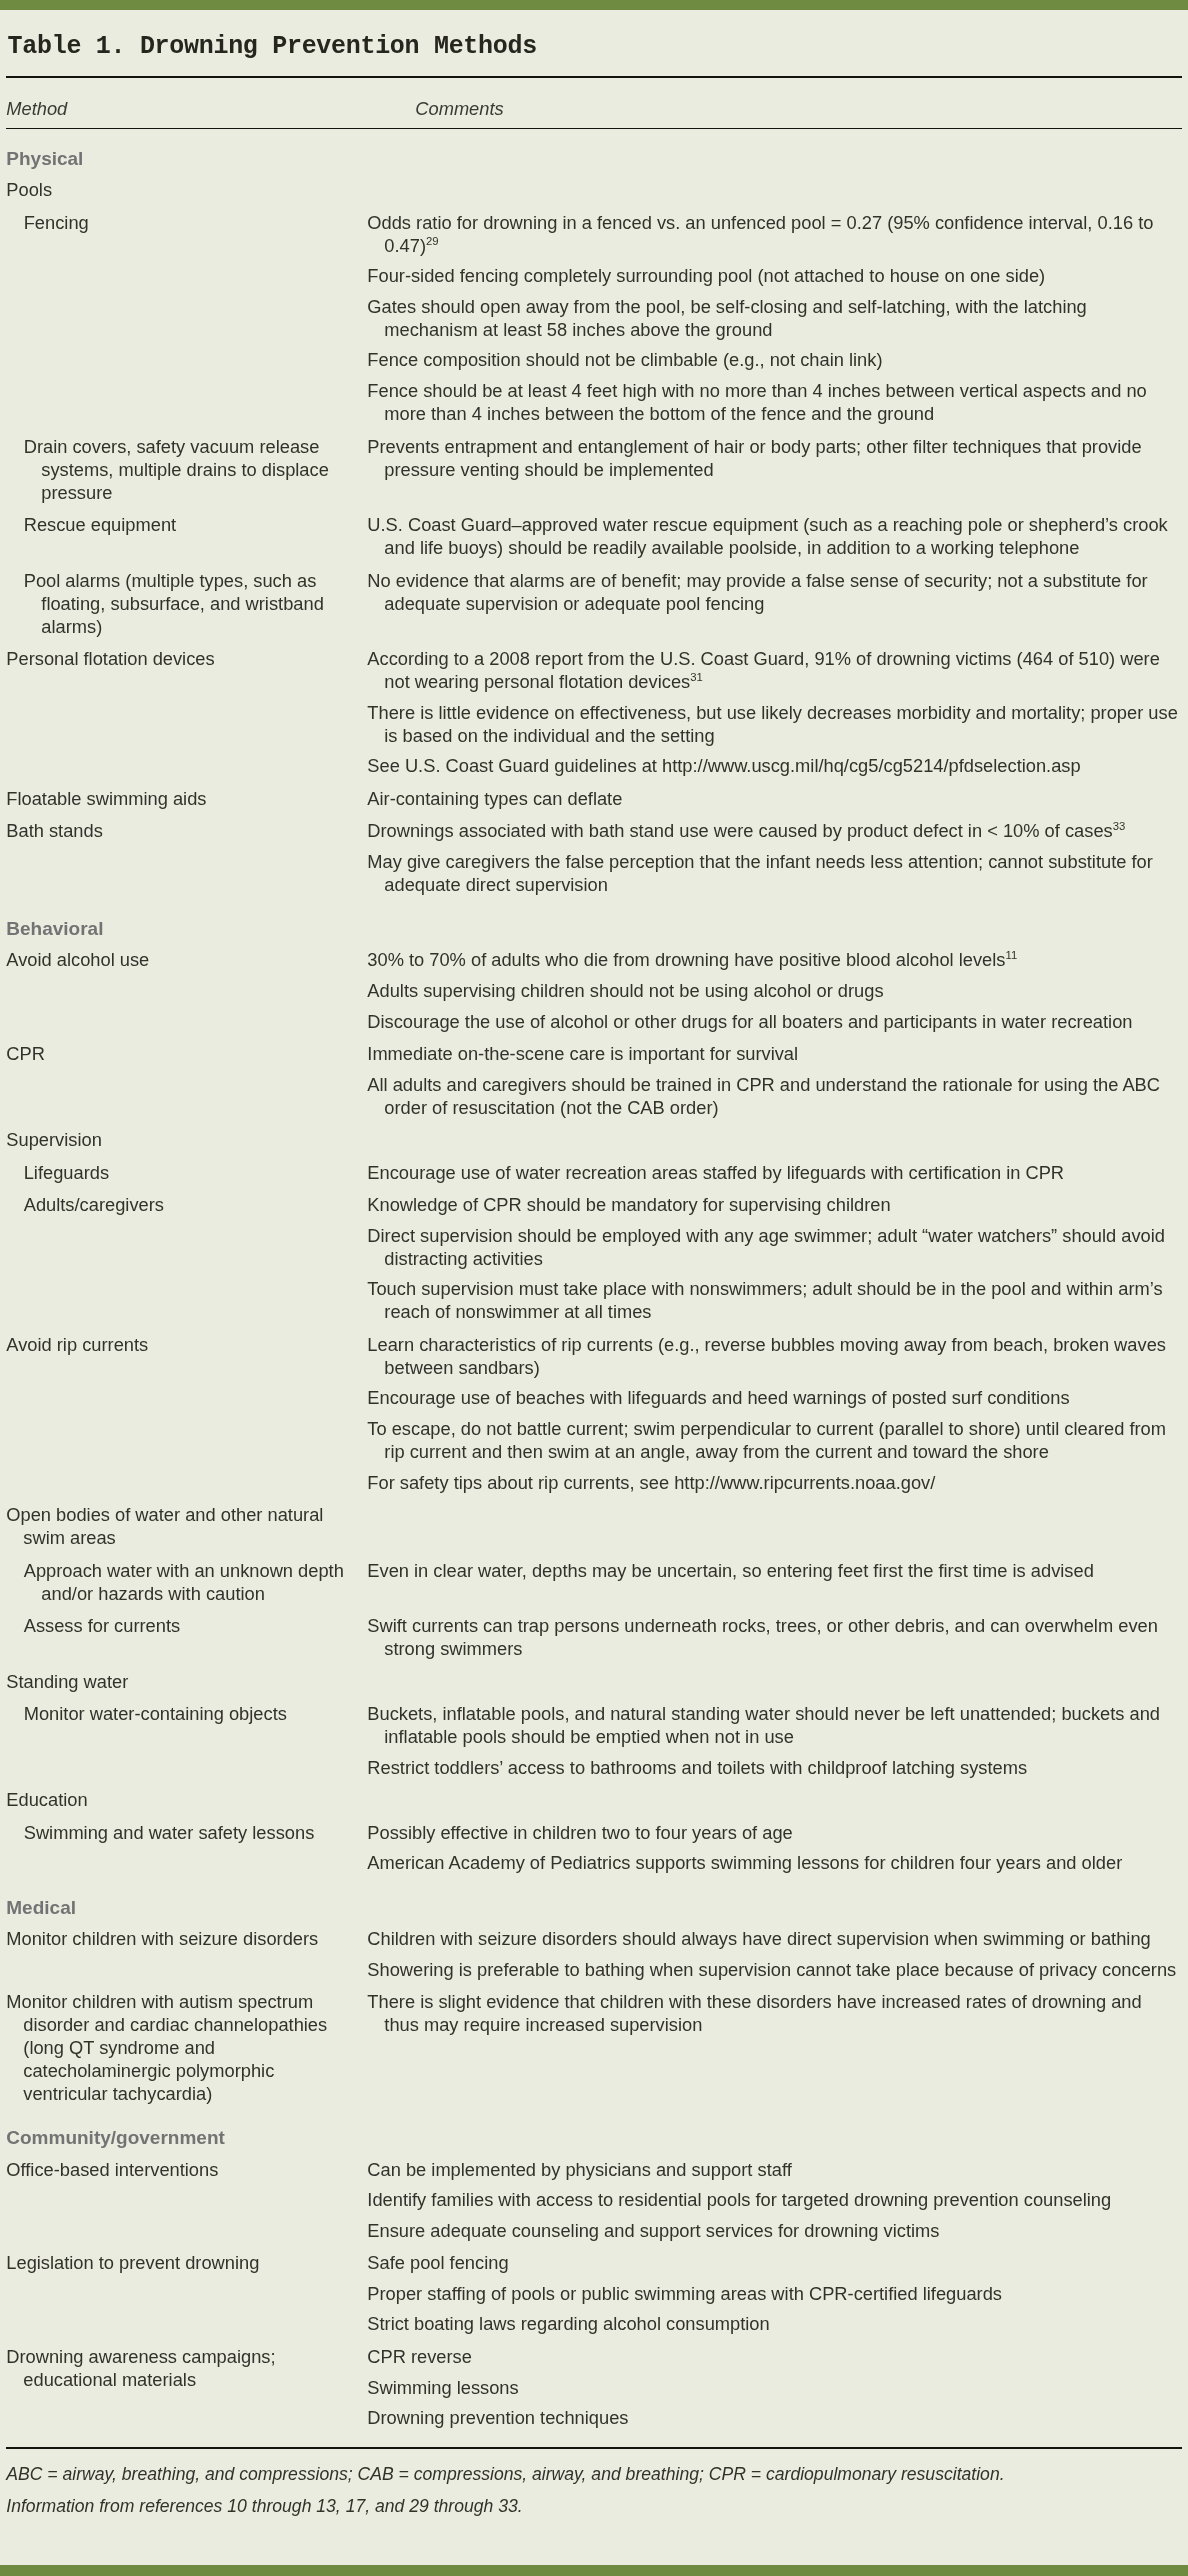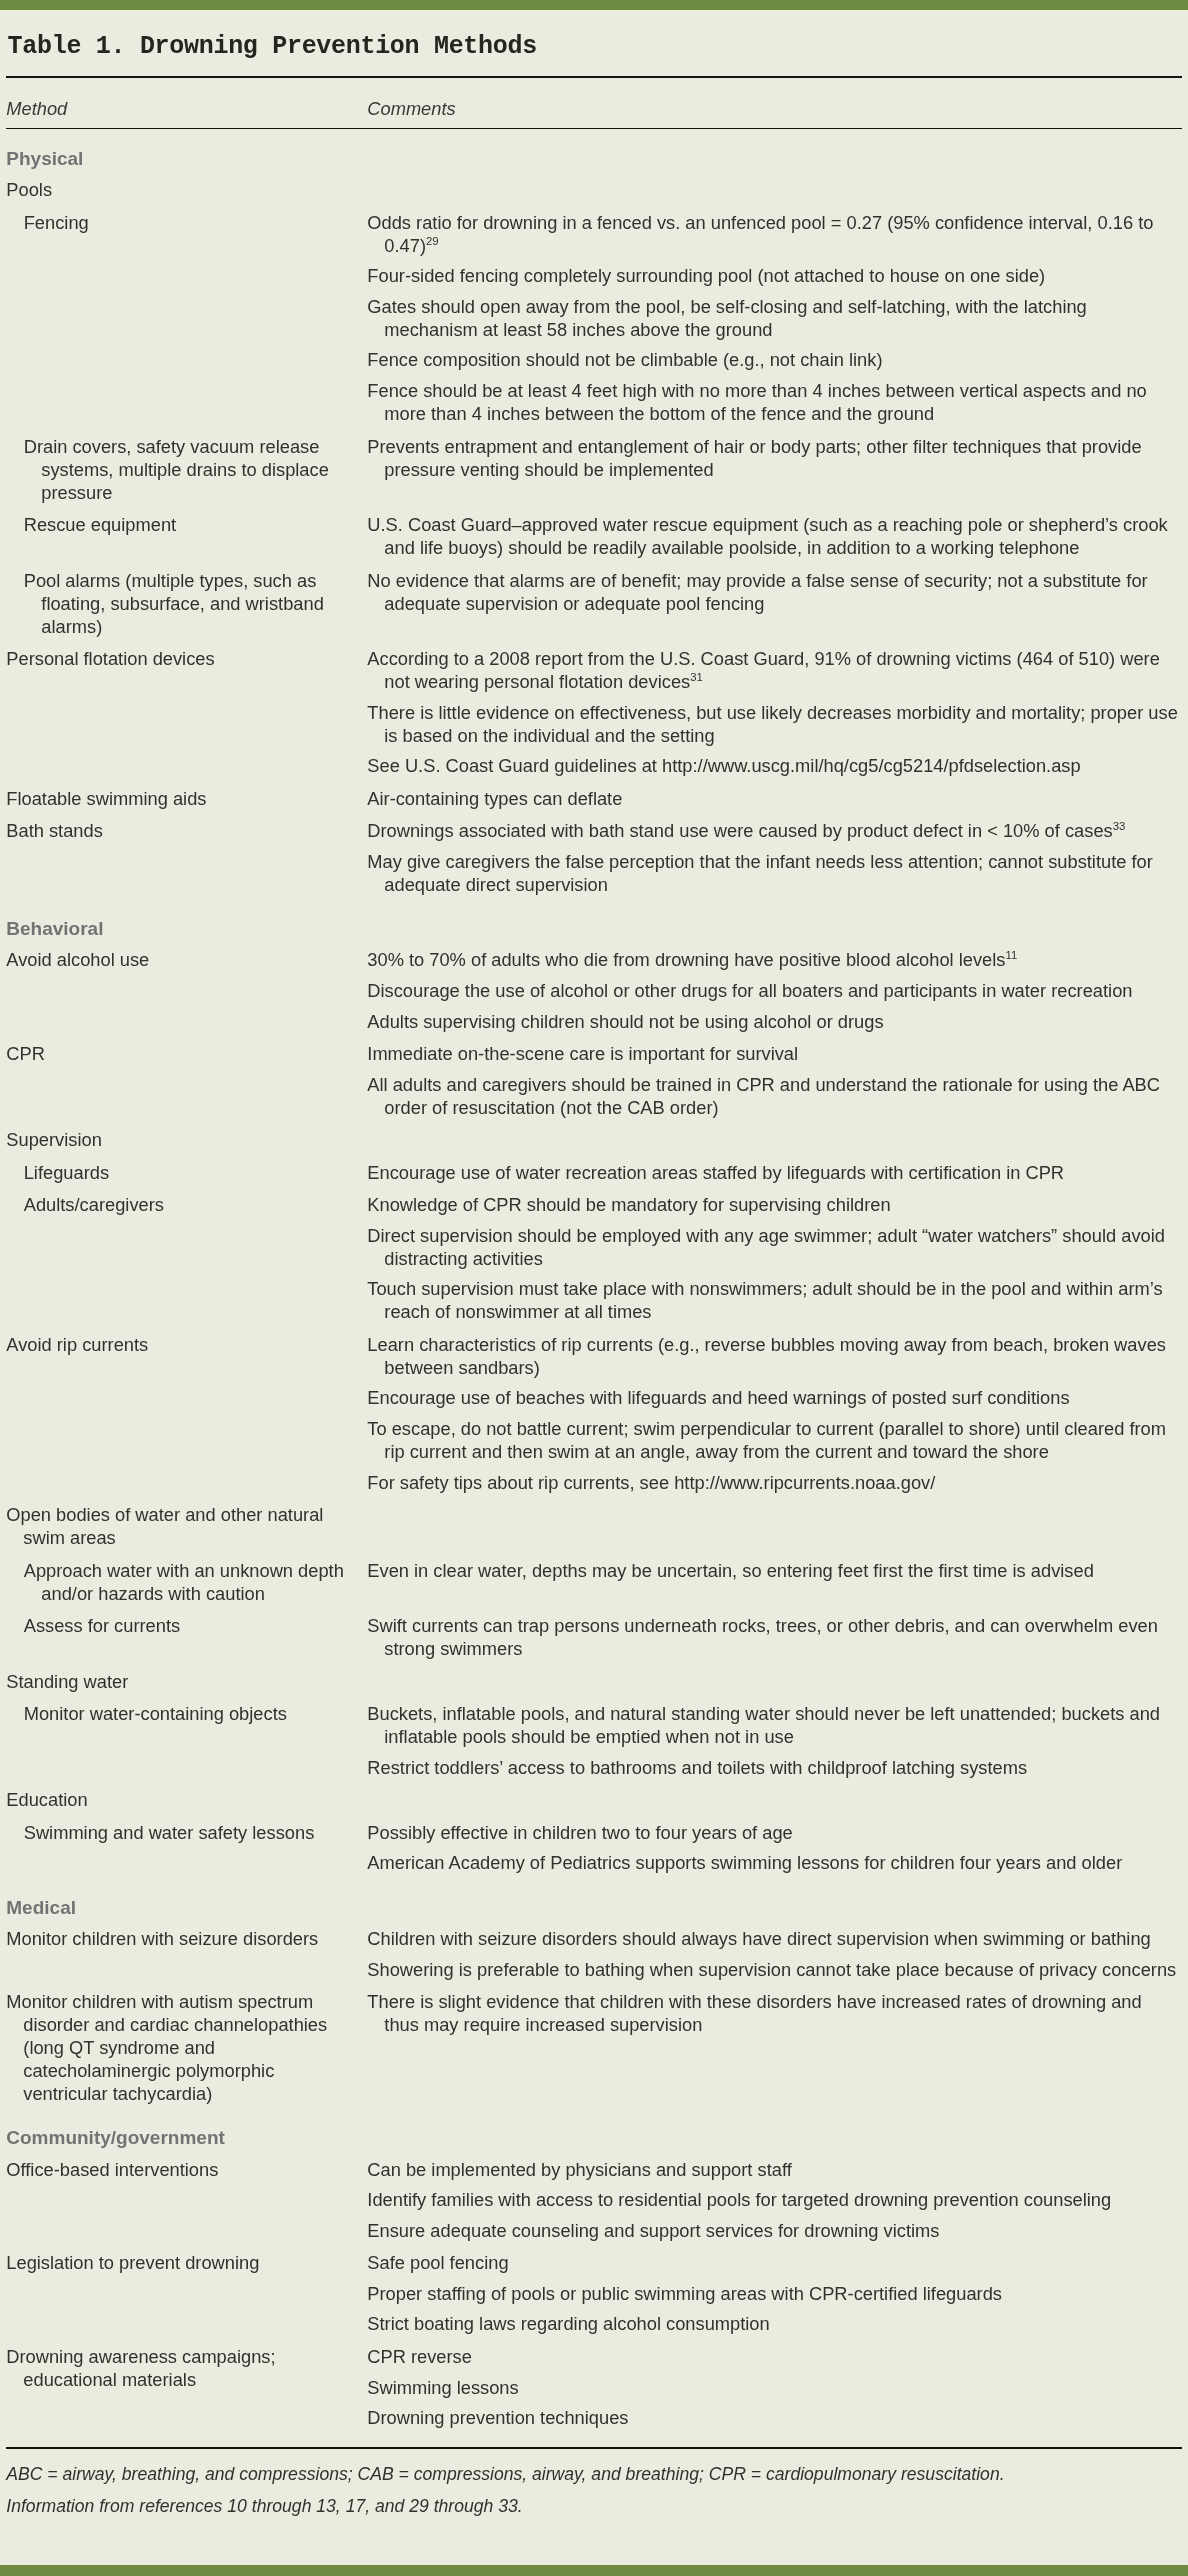--- a/index.html
+++ b/index.html
@@ -40,20 +40,21 @@
   .rule-header { height: 1.3px; margin-top: 8.8px; }
   .rule-foot { height: 2.5px; margin-top: 17.6px; }
   .colheads {
     display: grid;
     grid-template-columns: 361px 1fr;
     margin-top: 20px;
     font-size: 18.3px;
     line-height: 21.4px;
     font-style: italic;
     color: #3a3a33;
+    gap: 48px;
   }
   .tbody { margin-top: 1.3px; }
   .section-label {
     font-size: 19px;
     line-height: 23px;
     font-weight: 700;
     color: #737373;
     margin: 21.4px 0 8.2px 0;
   }
   .section:first-child .section-label { margin-top: 17.6px; }
@@ -161,22 +162,22 @@
               <p>May give caregivers the false perception that the infant needs less attention; cannot substitute for adequate direct supervision</p>
             </div>
           </div>
         </div>
         <div class="section">
           <div class="section-label">Behavioral</div>
           <div class="row">
             <div class="method m-ind0">Avoid alcohol use</div>
             <div class="comments">
               <p>30% to 70% of adults who die from drowning have positive blood alcohol levels<sup class="ref">11</sup></p>
+              <p>Adults supervising children should not be using alcohol or drugs</p>
               <p>Discourage the use of alcohol or other drugs for all boaters and participants in water recreation</p>
-              <p>Adults supervising children should not be using alcohol or drugs</p>
             </div>
           </div>
           <div class="row">
             <div class="method m-ind0">CPR</div>
             <div class="comments">
               <p>Immediate on-the-scene care is important for survival</p>
               <p>All adults and caregivers should be trained in CPR and understand the rationale for using the ABC order of resuscitation (not the CAB order)</p>
             </div>
           </div>
           <div class="row">

